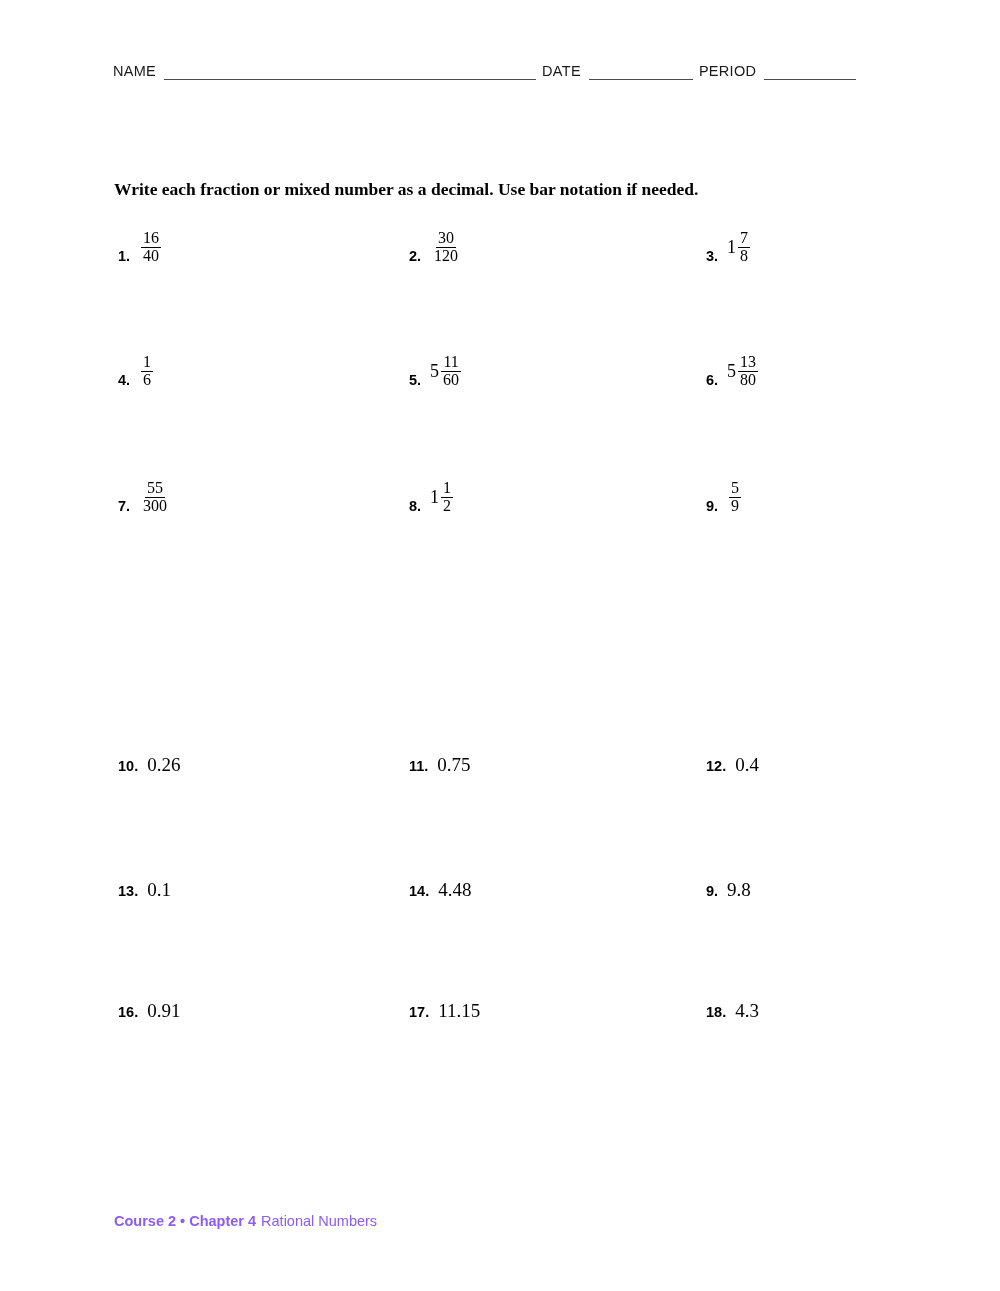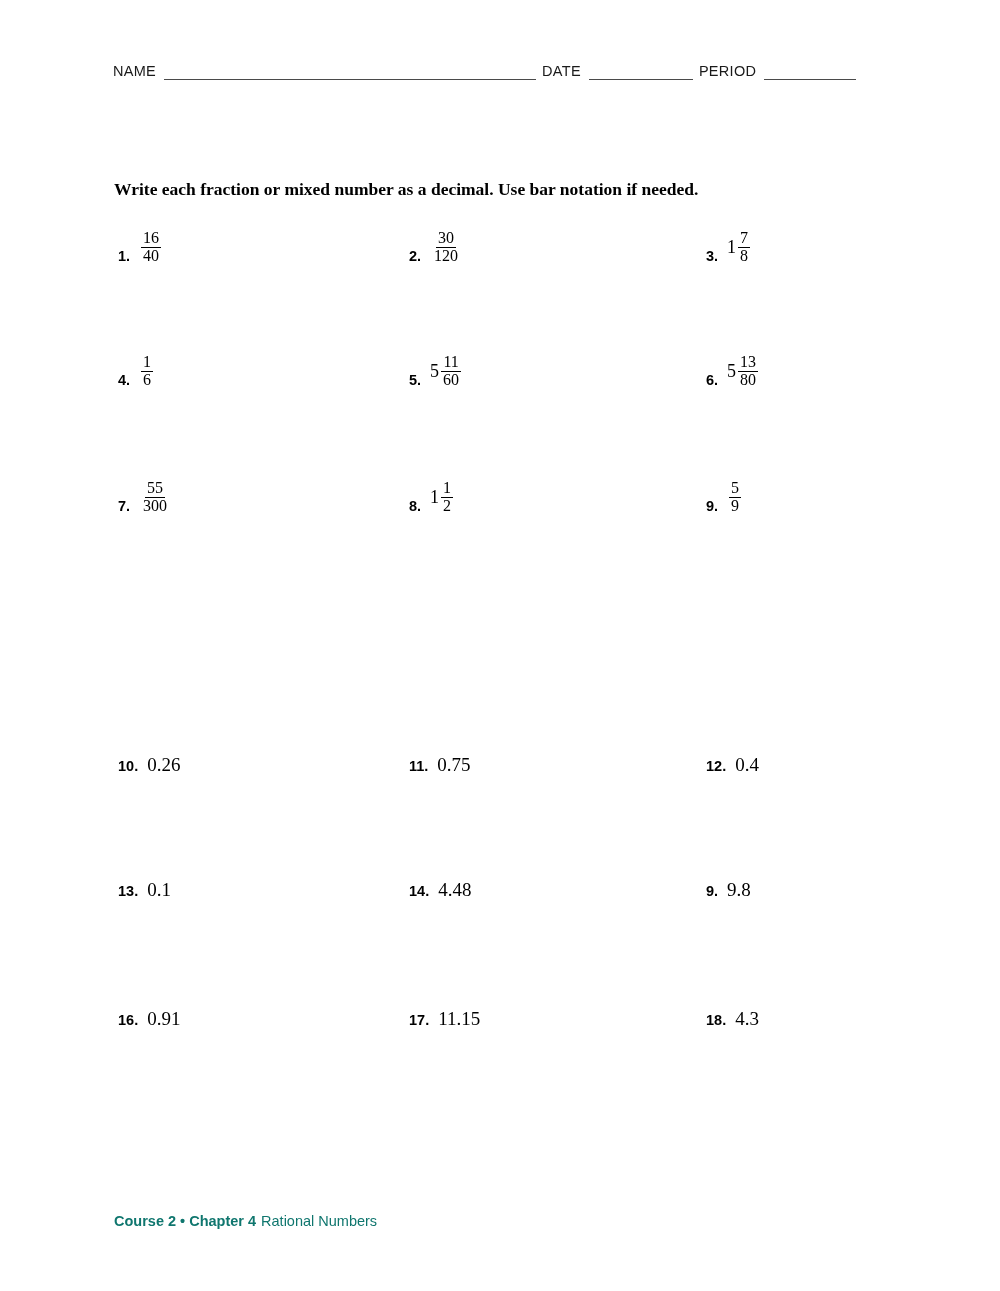--- a/index.html
+++ b/index.html
@@ -158,34 +158,34 @@
   .col-3 { left: 706px; }
 
   
   .row-f1 { top: 230px; }
   .row-f2 { top: 354px; }
   .row-f3 { top: 480px; }
 
   
   .row-d1 { top: 755px; }
   .row-d2 { top: 880px; }
-  .row-d3 { top: 1001px; margin-top: 8px; }
+  .row-d3 { top: 1001px; }
 
   .problem.decimal-item { align-items: baseline; }
   .problem.decimal-item .pnum { align-self: baseline; padding-bottom: 0; }
 
   
   .footer {
     position: absolute;
     left: 114px;
     top: 1213px;
     font-family: "Liberation Sans", sans-serif;
     font-size: 14.5px;
     white-space: nowrap;
-    color: #0f766e;
+    color: #8b5cf6;
   }
   .footer .strong { font-weight: bold; }
   .footer .light  { font-weight: normal; margin-left: 5px; }
 </style>
 </head>
 <body>
 
 <div class="page">
 
   <div class="id-row">

